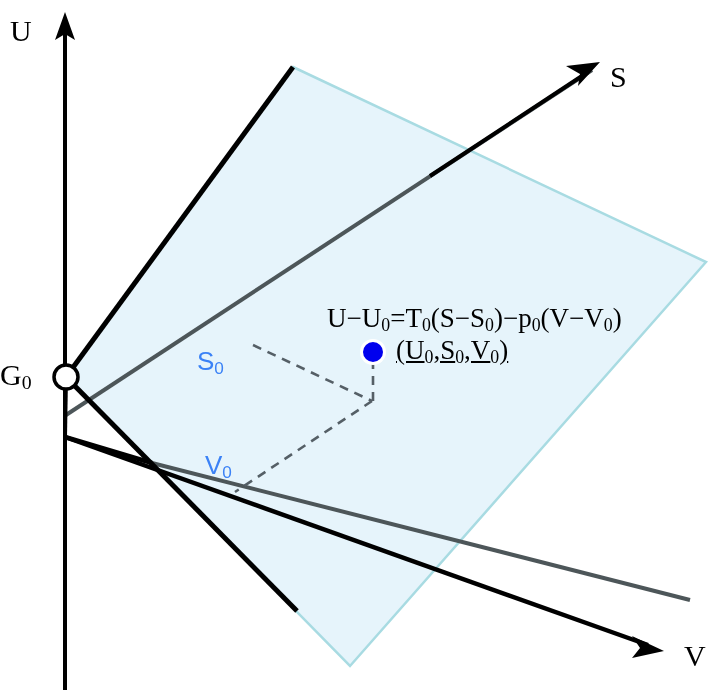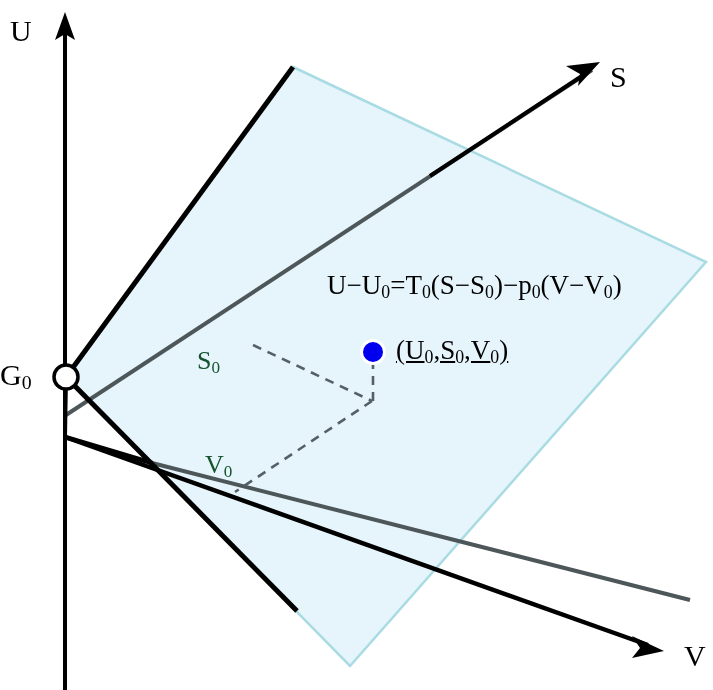--- a/index.html
+++ b/index.html
@@ -2,22 +2,22 @@
 <html><head>
 <meta charset="utf-8">
 <style>
   html,body{margin:0;padding:0;background:#ffffff;}
   body{width:713px;height:690px;overflow:hidden;
        font-family:"Liberation Serif", serif;}
   #stage{position:relative;width:713px;height:690px;background:#fff;}
   svg{position:absolute;left:0;top:0;}
   .lbl{position:absolute;color:#000;white-space:nowrap;line-height:1;}
   .axis-lbl{font-size:30px;font-family:"Liberation Serif", serif;}
-  .gray-lbl{font-size:26px;color:#14532d;font-family:Liberation Serif, serif;}
-  .eq{font-size:27px;letter-spacing:0px;font-family:"Liberation Serif", serif;}
+  .gray-lbl{font-size:26px;color:#3b82f6;font-family:Liberation Sans, sans-serif;}
+  .eq{font-size:27px;letter-spacing:0px;font-family:"Liberation Serif", serif;margin-top:33px;}
   .pt{font-size:27px;font-family:"Liberation Serif", serif;text-decoration:underline;}
   .sub{font-size:0.66em;vertical-align:-0.22em;}
 </style>
 </head>
 <body>
 
 <div id="stage">
 
   <svg width="713" height="690" viewBox="0 0 713 690">
 

